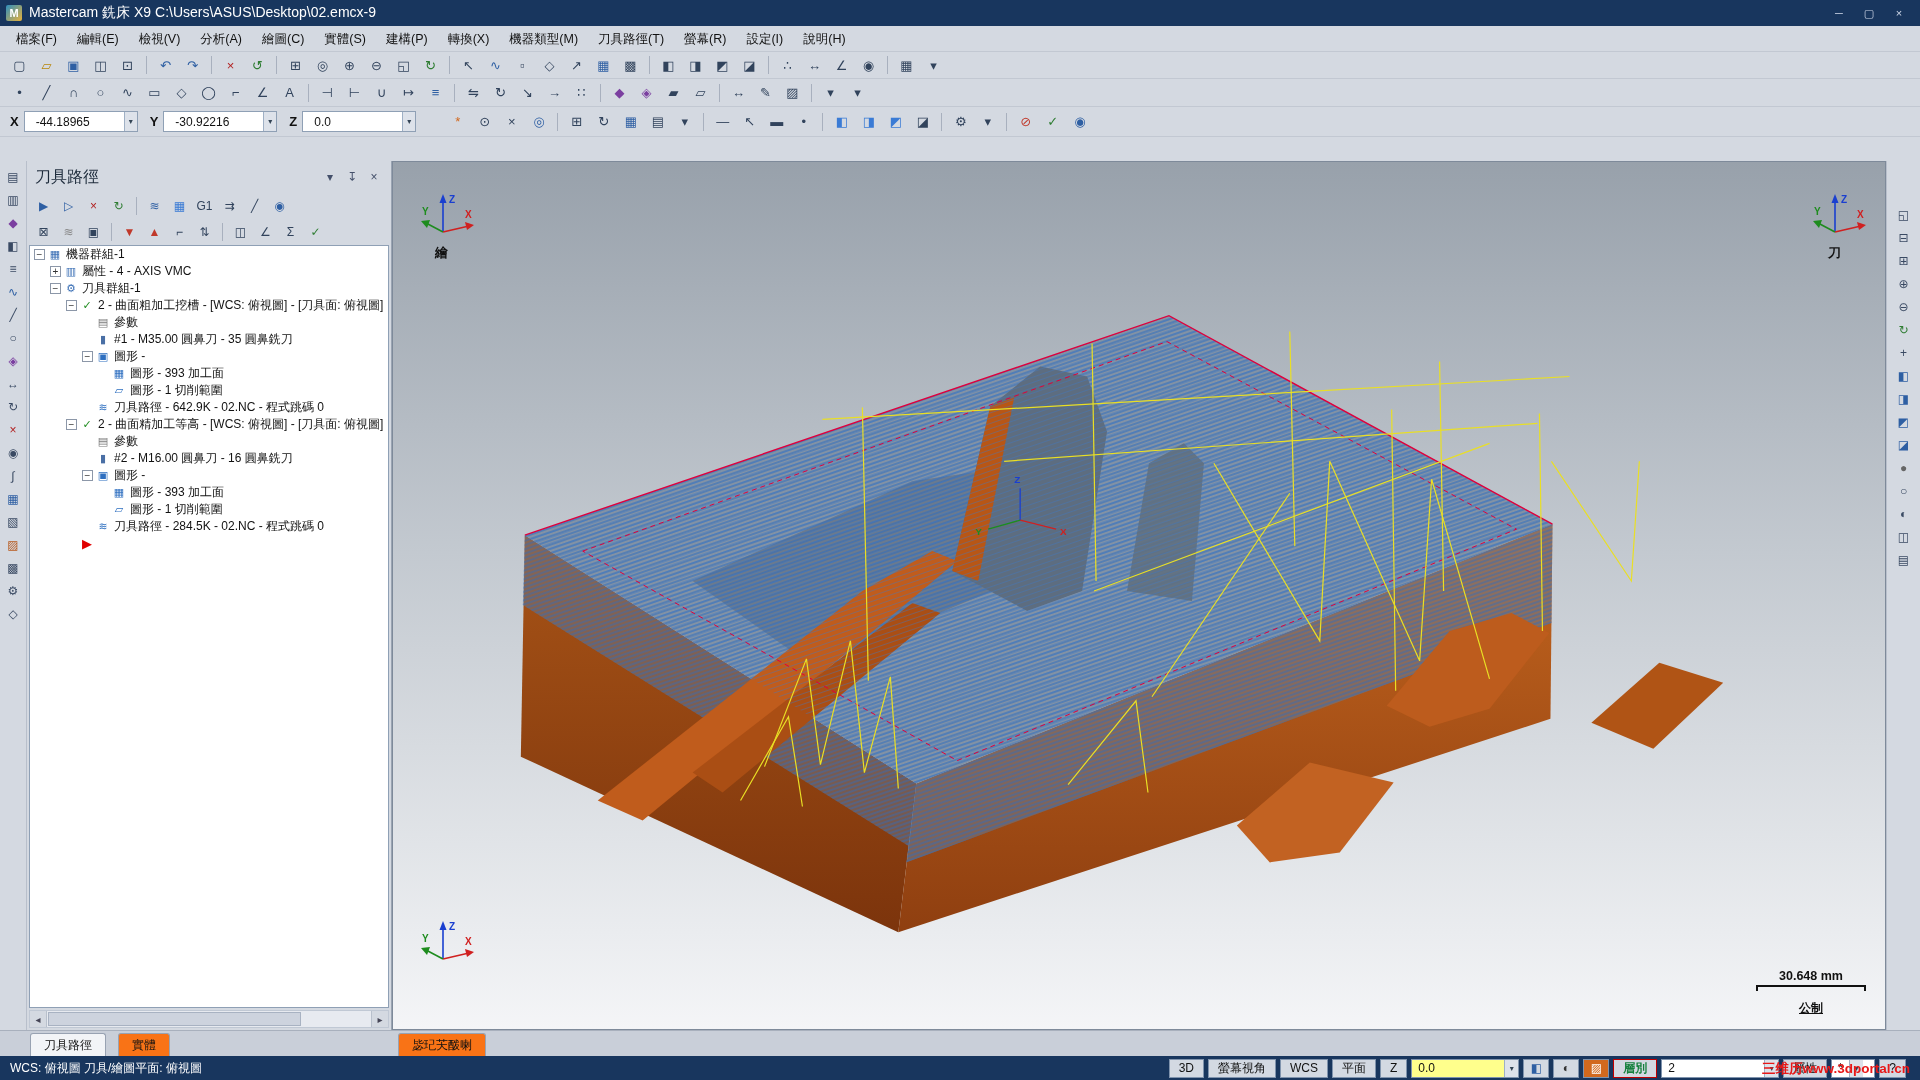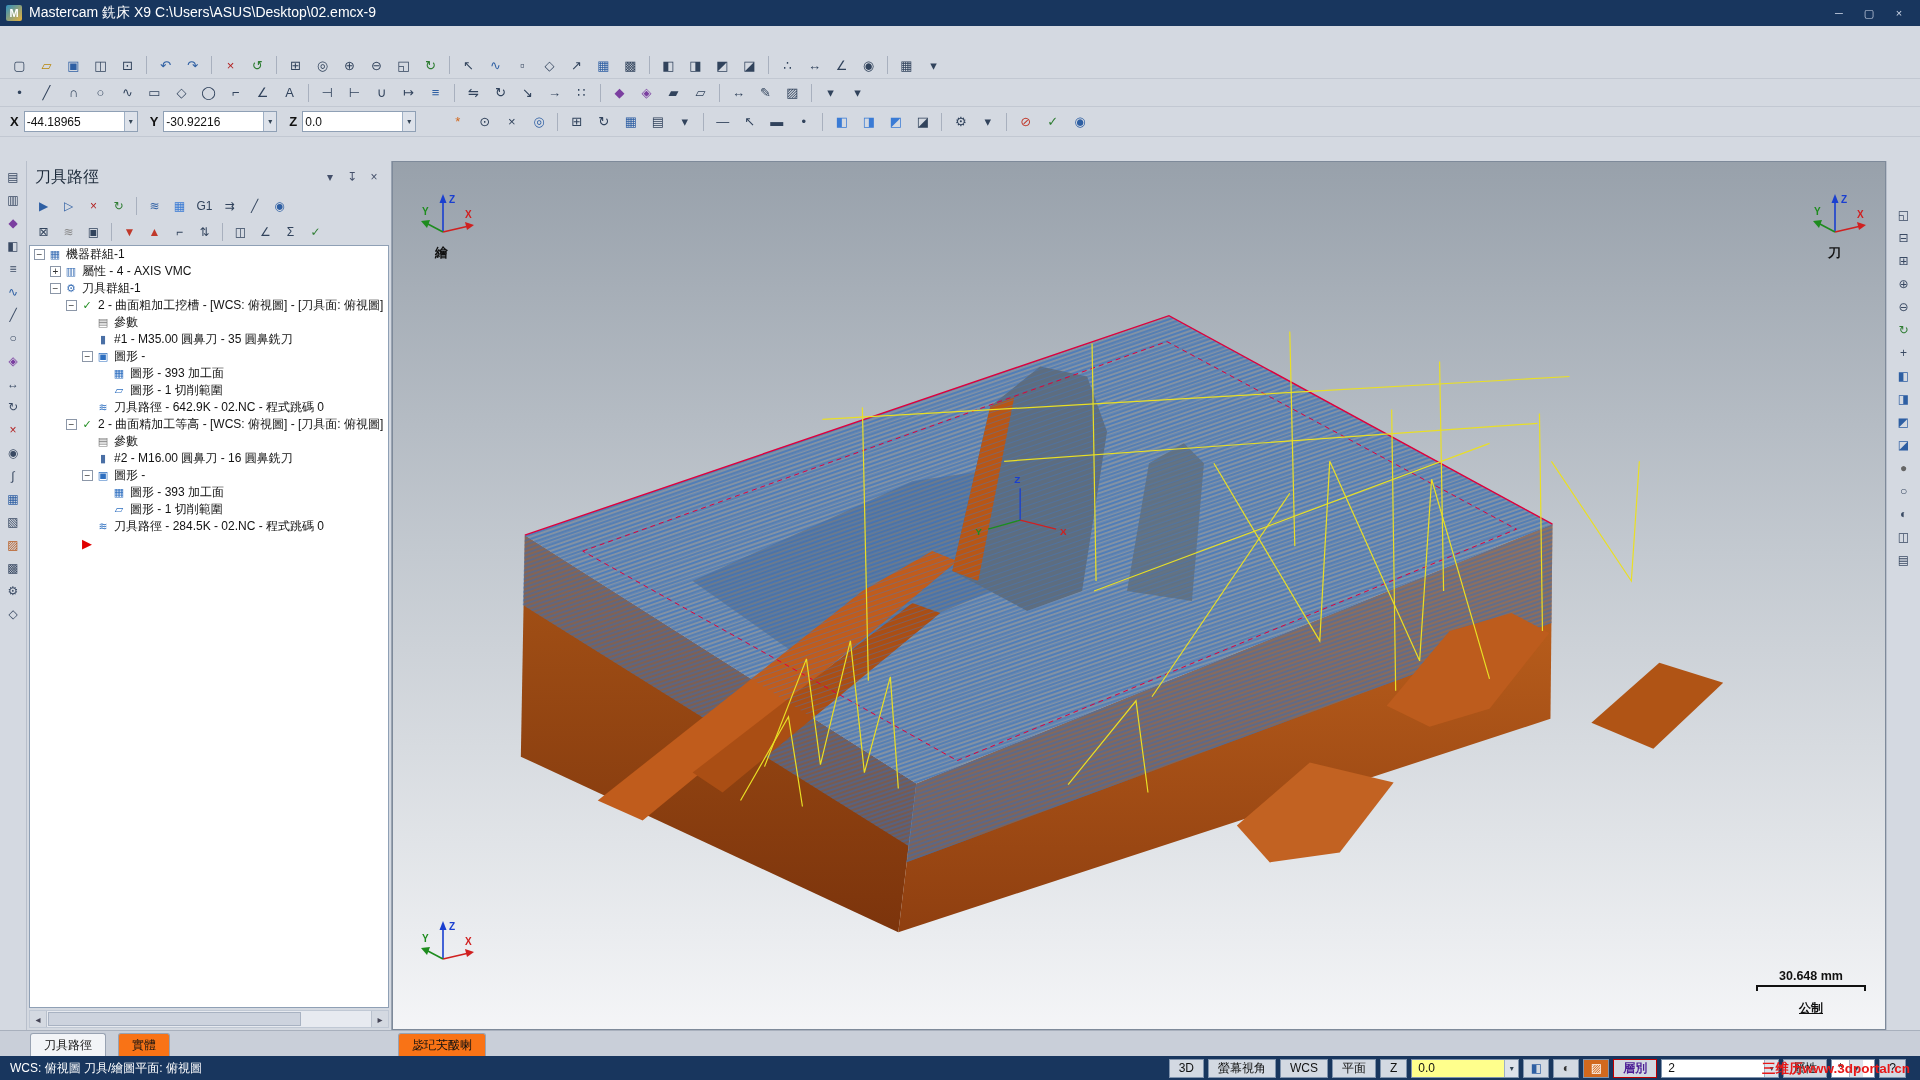--- a/index.html
+++ b/index.html
@@ -21,21 +21,21 @@
   .toolbar{position:absolute;left:0;width:1920px;background:#d4d9e1;display:flex;align-items:center;padding-left:6px;border-bottom:1px solid #c2c8d2;}
   #toolbar1{top:52px;height:27px;}
   #toolbar2{top:79px;height:28px;}
   .tbi{width:25px;height:22px;display:flex;align-items:center;justify-content:center;font-size:13px;color:#31435c;margin:0 1px;border:1px solid transparent;border-radius:2px;}
   .tbsep{width:1px;height:18px;background:#a8b0be;margin:0 5px;}
 
   
   .coordbar{position:absolute;top:107px;left:0;width:1920px;height:30px;background:#d4d9e1;display:flex;align-items:center;padding-left:10px;border-bottom:1px solid #c2c8d2;}
   #coordfields{display:flex;align-items:center;}
   .coord-label{font-weight:bold;font-size:13px;margin-right:5px;}
-  .coord-input{width:114px;height:21px;background:#fff;border:1px solid #8fa0b5;display:flex;align-items:center;padding-left:2px;margin-right:12px;font-size:12px;}
+  .coord-input{width:114px;height:21px;background:#fff;border:1px solid #8fa0b5;display:flex;align-items:center;padding-left:11px;margin-right:12px;font-size:12px;}
   .cval{flex:1;white-space:nowrap;overflow:hidden;}
   .cdd{width:13px;height:100%;background:#dde2ea;border-left:1px solid #9fb0c5;font-size:8px;display:flex;align-items:center;justify-content:center;color:#345;}
   #coordicons{display:flex;align-items:center;margin-left:16px;}
 
   
   .fsrow{position:absolute;top:137px;left:0;width:1920px;height:24px;background:#d4d9e1;border-bottom:1px solid #b6bec9;}
   .fs-label{position:absolute;left:284px;top:4px;font-size:12.5px;color:#111;}
 
   
   .main{position:absolute;top:161px;left:0;width:1920px;height:869px;display:flex;}
@@ -91,39 +91,54 @@
   .sb-left{font-size:12px;white-space:nowrap;flex-shrink:0;}
   .sb-right{margin-left:auto;display:flex;align-items:center;padding-right:4px;}
   .sb-btn{height:19px;background:#d3d9e2;border:1px solid #7f93ad;color:#111;padding:0 9px;display:flex;align-items:center;margin-left:4px;font-size:12px;white-space:nowrap;}
   .sb-combo{height:19px;background:#fff;border:1px solid #7f93ad;display:flex;align-items:center;padding-left:6px;margin-left:4px;color:#111;font-size:12px;}
   .sb-combo .dd{width:14px;height:100%;background:#dde2ea;border-left:1px solid #9fb0c5;font-size:8px;display:flex;align-items:center;justify-content:center;margin-left:6px;color:#345;}
   .sb-yellow{background:#ffff8c;width:108px;}
   .sb-yellow span:first-child{flex:1;}
   .sb-lvl{width:118px;}
   .sb-lvl span:first-child{flex:1;}
   .sb-attr{width:44px;}
-  .sb-level{color:#4c1d95;border-color:#c00000;font-weight:bold;}
+  .sb-level{color:#15803d;border-color:#c00000;font-weight:bold;}
   .sbi{width:26px;height:19px;margin-left:4px;border:1px solid #7f93ad;background:#d3d9e2;display:flex;align-items:center;justify-content:center;font-size:12px;color:#111;}
   .watermark{position:absolute;right:10px;top:4px;color:#e81818;font-weight:bold;font-size:13.5px;z-index:6;white-space:nowrap;}
 </style>
 </head>
 <body>
 
 <div id="app">
 
   <div class="titlebar">
     <div class="app-icon">M</div>
     <span class="win-title">Mastercam 銑床 X9  C:\Users\ASUS\Desktop\02.emcx-9</span>
     <div class="winbtns" id="winbtns">
         <span class="winbtn">─</span>
         <span class="winbtn">▢</span>
         <span class="winbtn">×</span>
       </div>
   </div>
 
+  <div class="menubar" id="menubar">
+      <div class="menu-item">檔案(F)</div>
+      <div class="menu-item">編輯(E)</div>
+      <div class="menu-item">檢視(V)</div>
+      <div class="menu-item">分析(A)</div>
+      <div class="menu-item">繪圖(C)</div>
+      <div class="menu-item">實體(S)</div>
+      <div class="menu-item">建構(P)</div>
+      <div class="menu-item">轉換(X)</div>
+      <div class="menu-item">機器類型(M)</div>
+      <div class="menu-item">刀具路徑(T)</div>
+      <div class="menu-item">螢幕(R)</div>
+      <div class="menu-item">設定(I)</div>
+      <div class="menu-item">說明(H)</div>
+    </div>
 
   <div class="toolbar" id="toolbar1">
       <div class="tbi">▢</div>
       <div class="tbi" style="color: rgb(184, 134, 11);">▱</div>
       <div class="tbi" style="color: rgb(46, 95, 163);">▣</div>
       <div class="tbi">◫</div>
       <div class="tbi">⊡</div>
       <div class="tbsep"></div>
       <div class="tbi" style="color: rgb(46, 95, 163);">↶</div>
       <div class="tbi" style="color: rgb(46, 95, 163);">↷</div>

